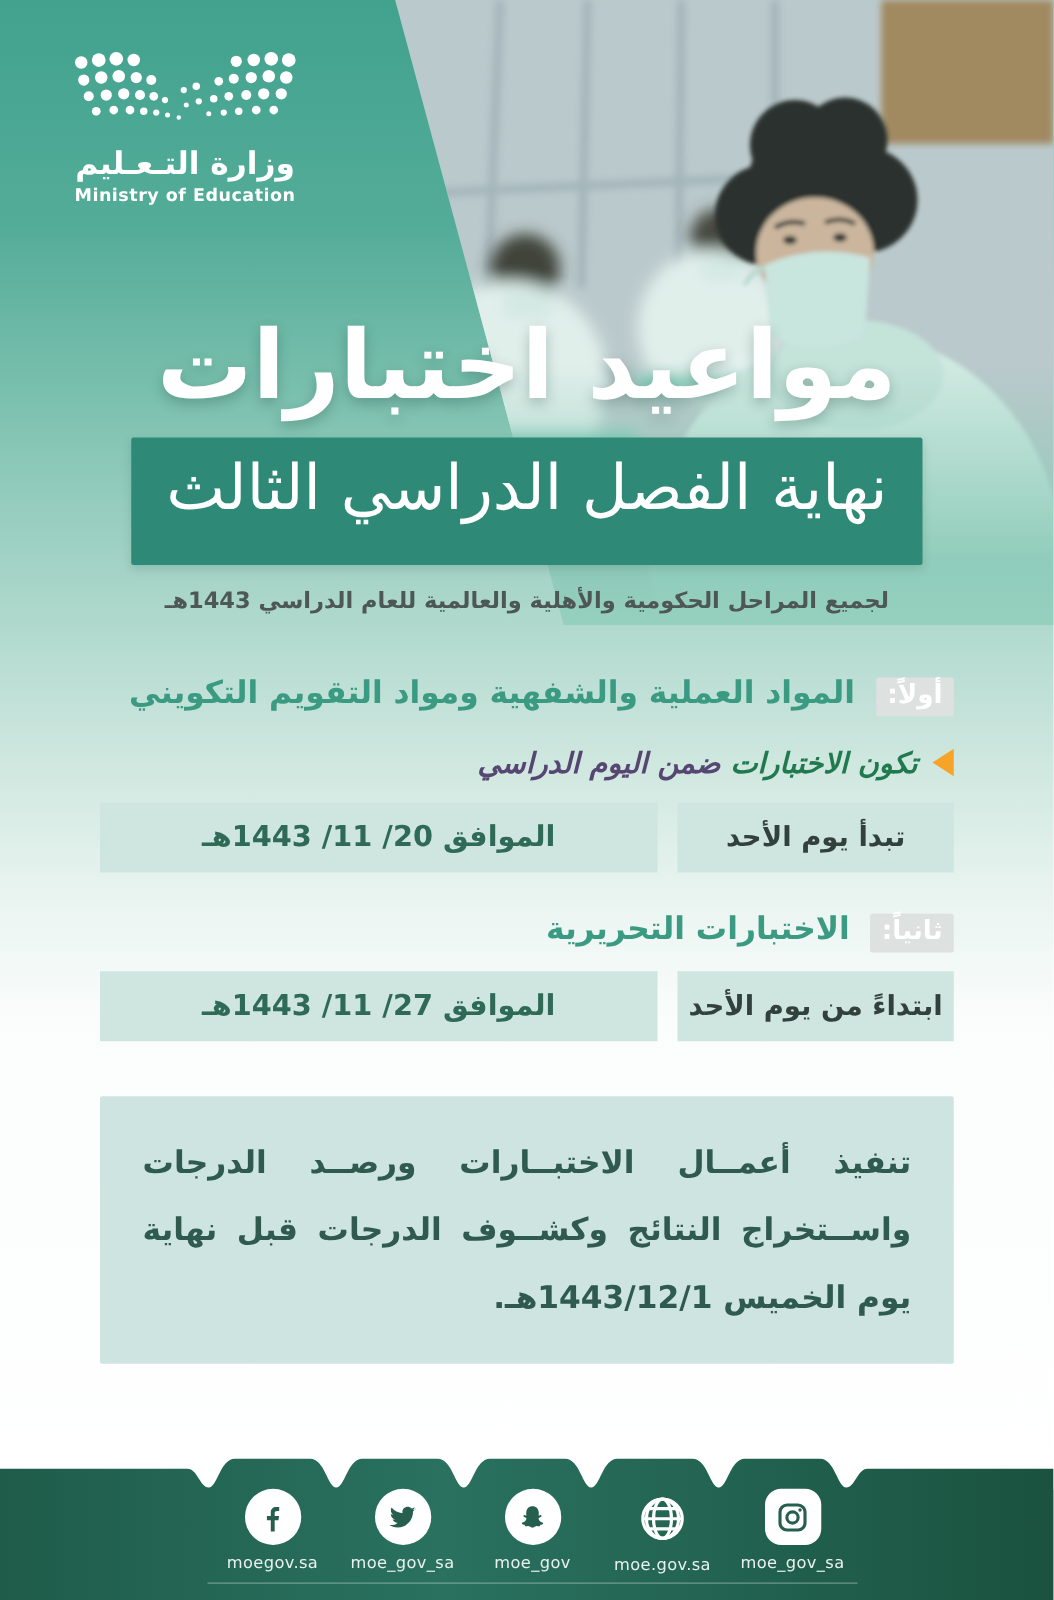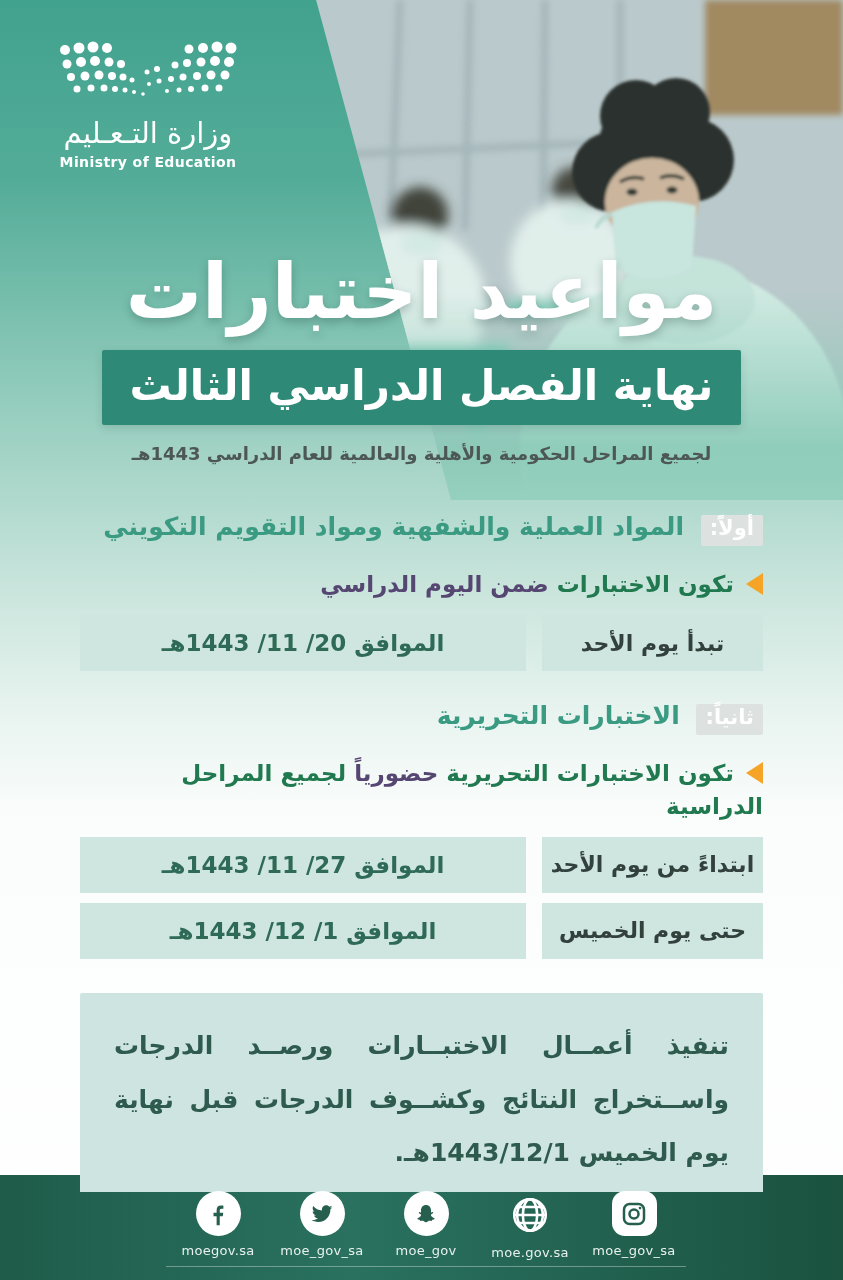--- a/index.html
+++ b/index.html
@@ -8,42 +8,42 @@
     font-family:"DejaVu Sans",sans-serif;
     background:linear-gradient(180deg,#41a28e 0%,#53ac98 14%,#8fcaba 30%,#c6e3da 45%,#e9f4f0 56%,#fbfdfc 64%,#ffffff 100%);
   }
   
   .photo{
     position:absolute;top:0;right:0;width:843px;height:500px;
     clip-path:polygon(37.5% 0,100% 0,100% 100%,53.5% 100%);
   }
   
   .logo{position:absolute;top:36px;left:38px;width:220px;text-align:center;color:#fff;z-index:3;}
-  .logo .ar{font-size:29px;font-weight:normal;margin-top:6px;}
+  .logo .ar{font-size:25px;font-weight:bold;margin-top:6px;}
   .logo .en{font-size:14px;font-weight:bold;letter-spacing:.4px;margin-top:4px;}
   
   .main{position:relative;z-index:2;padding-top:250px;text-align:center;}
   .title{
     margin:0;font-size:76px;font-weight:bold;color:#fff;line-height:1.1;
     text-shadow:0 4px 10px rgba(20,60,50,.28);
   }
   .title-box{
     display:inline-block;margin-top:16px;background:#2e8a77;color:#fff;
-    font-size:42px;font-weight:bold;padding:11px 28px 15px;border-radius:2px;
+    font-size:50px;font-weight:normal;padding:11px 28px 33px;border-radius:2px;
     box-shadow:0 3px 8px rgba(20,60,50,.15);
   }
   .subtitle{margin-top:18px;font-size:18px;font-weight:bold;color:#4d5856;}
   
   .sections{margin:44px 80px 0 80px;direction:rtl;text-align:right;}
   .sec-head{font-size:25px;font-weight:bold;color:#3a9a82;margin:0;line-height:1.5;}
   .badge{
     display:inline-block;background:#dde2e0;color:#ffffff;font-size:21px;font-weight:bold;
     padding:0 9px 4px;margin-left:8px;border-radius:2px;line-height:1.3;
   }
-  .bullet{margin-top:22px;font-size:23px;font-weight:bold;color:#20794f;line-height:1.4;}
+  .bullet{margin-top:22px;font-size:23px;font-weight:bold;color:#20794f;line-height:1.4;font-style:italic;}
   .bullet .purple{color:#564672;}
   .tri{
     display:inline-block;width:0;height:0;margin-left:12px;vertical-align:-3px;
     border-top:11px solid transparent;border-bottom:11px solid transparent;border-right:17px solid #f6a428;
   }
   .rows{margin-top:15px;}
   .row{display:flex;gap:16px;margin-bottom:10px;}
   .cell{background:#cfe5df;height:56px;display:flex;align-items:center;justify-content:center;font-weight:bold;}
   .cell.lbl{width:221px;font-size:22px;color:#33413c;}
   .cell.val{flex:1;font-size:23px;color:#2e6a56;}
@@ -200,29 +200,26 @@
         <div class="rows">
           <div class="row">
             <div class="cell lbl">تبدأ يوم الأحد</div>
             <div class="cell val" dir="rtl">الموافق 20/ 11/ 1443هـ</div>
           </div>
         </div>
       </section>
 
       <section class="sec2">
         <h2 class="sec-head"><span class="badge">ثانياً:</span> <span>الاختبارات التحريرية</span></h2>
-        <div class="bullet"><span class="tri"></span><span>تكون الاختبارات التحريرية</span> <span class="purple">حضورياً</span> <span>لجميع المراحل الدراسية</span></div>
         <div class="rows">
           <div class="row">
             <div class="cell lbl">ابتداءً من يوم الأحد</div>
             <div class="cell val" dir="rtl">الموافق 27/ 11/ 1443هـ</div>
           </div>
           <div class="row">
-            <div class="cell lbl">حتى يوم الخميس</div>
-            <div class="cell val" dir="rtl">الموافق 1/ 12/ 1443هـ</div>
           </div>
         </div>
       </section>
 
       <section class="sec3">
         <div class="note" dir="rtl">تنفيذ أعمــال الاختبــارات ورصــد الدرجات واســتخراج النتائج وكشــوف الدرجات قبل نهاية يوم الخميس 1443/12/1هـ.</div>
       </section>
     </div>
   </div>
 

